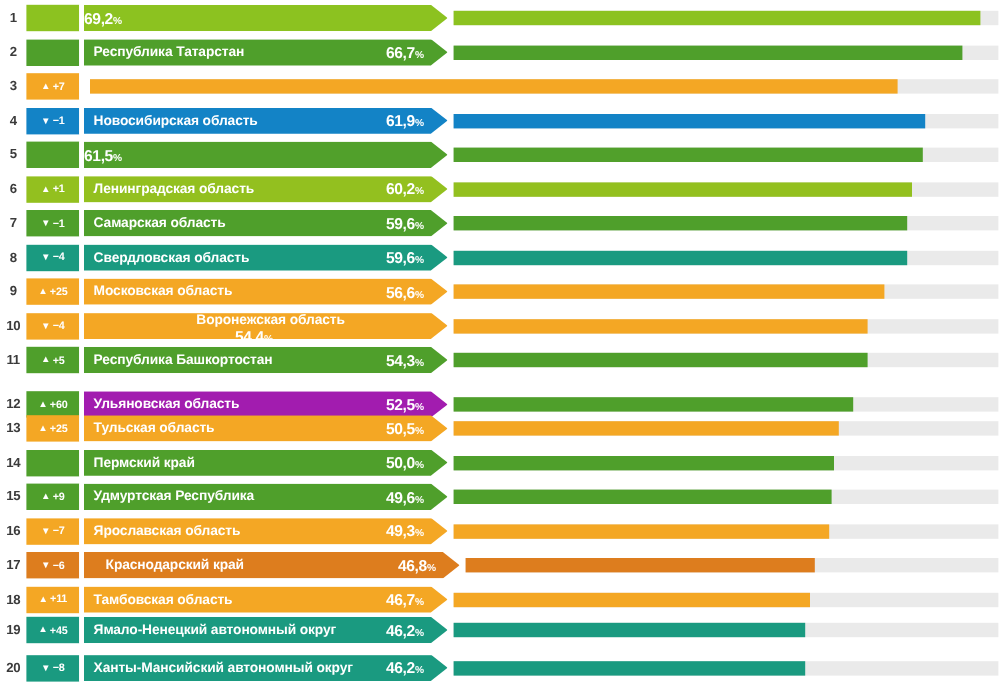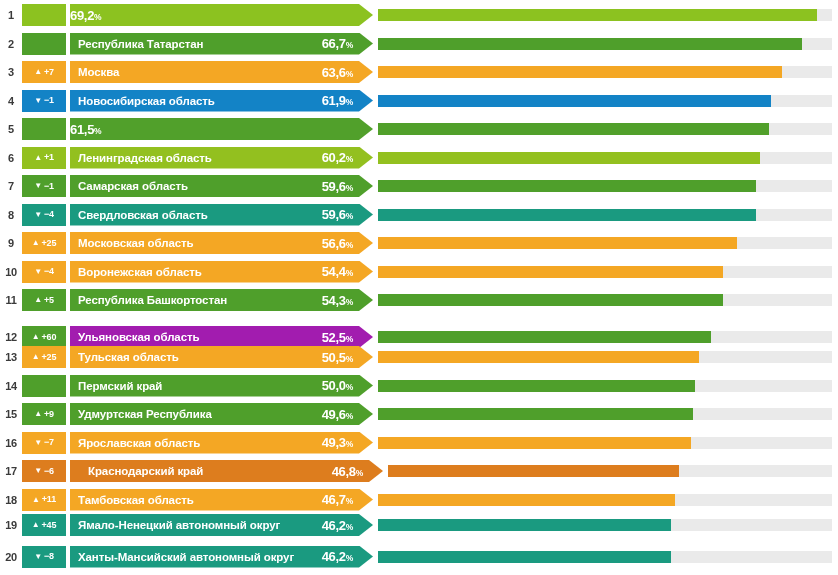--- a/index.html
+++ b/index.html
@@ -144,24 +144,20 @@
         </div>
       </div>
     </div>
     <div class="row" style="top: 61px; height: 22px;">
       <div class="rank">3</div>
       <div class="delta" style="background: rgb(244, 167, 36);">
         <span class="arrow">▲</span>
         <span>+7</span>
       </div>
       <div class="gutter"></div>
-      <div class="labelblock" style="background: rgb(244, 167, 36);">
-        <div class="region">Москва</div>
-        <div class="pct"><span>63,6</span><span class="unit">%</span></div>
-      </div>
       <div class="trackwrap">
         <div class="track" style="background: rgb(234, 234, 234);">
           <div class="fill" style="background: rgb(244, 167, 36); width: 88.951%;"></div>
         </div>
       </div>
     </div>
     <div class="row" style="top: 89.5px; height: 22px;">
       <div class="rank">4</div>
       <div class="delta" style="background: rgb(19, 131, 198);">
         <span class="arrow">▼</span>
@@ -259,21 +255,21 @@
         </div>
       </div>
     </div>
     <div class="row" style="top: 260.5px; height: 22px;">
       <div class="rank">10</div>
       <div class="delta" style="background: rgb(244, 167, 36);">
         <span class="arrow">▼</span>
         <span>−4</span>
       </div>
       <div class="gutter"></div>
-      <div class="labelblock" style="background: rgb(244, 167, 36);">
+      <div class="labelblock" style="background: rgb(244, 167, 36); flex-direction: column;">
         <div class="region">Воронежская область</div>
         <div class="pct"><span>54,4</span><span class="unit">%</span></div>
       </div>
       <div class="trackwrap">
         <div class="track" style="background: rgb(234, 234, 234);">
           <div class="fill" style="background: rgb(244, 167, 36); width: 76.0839%;"></div>
         </div>
       </div>
     </div>
     <div class="row" style="top: 289px; height: 22px;">

